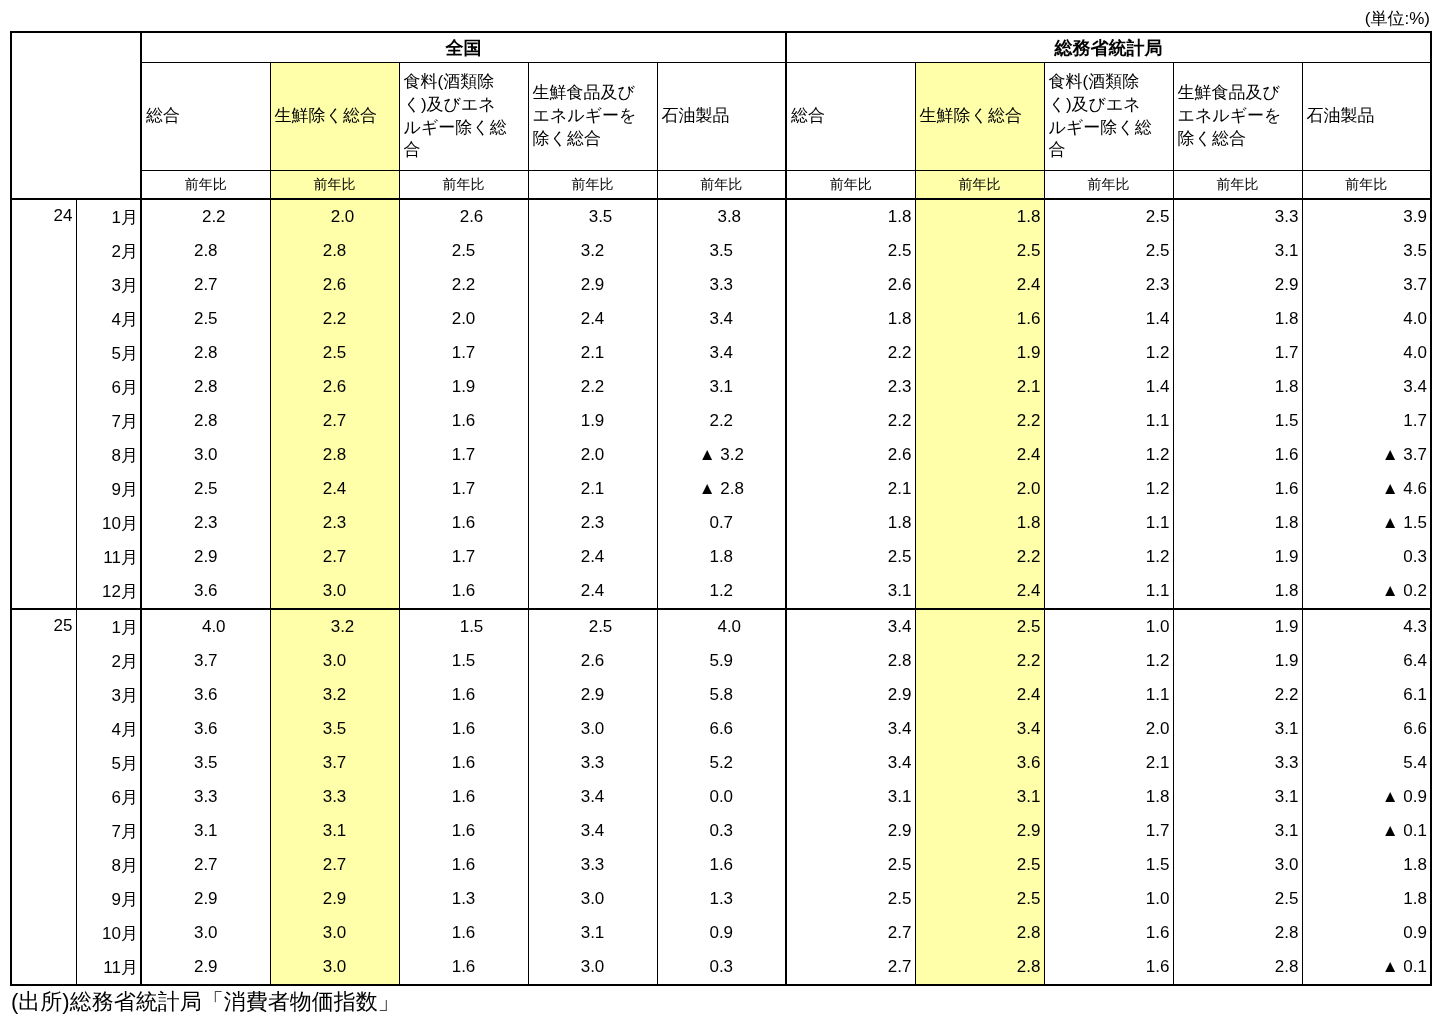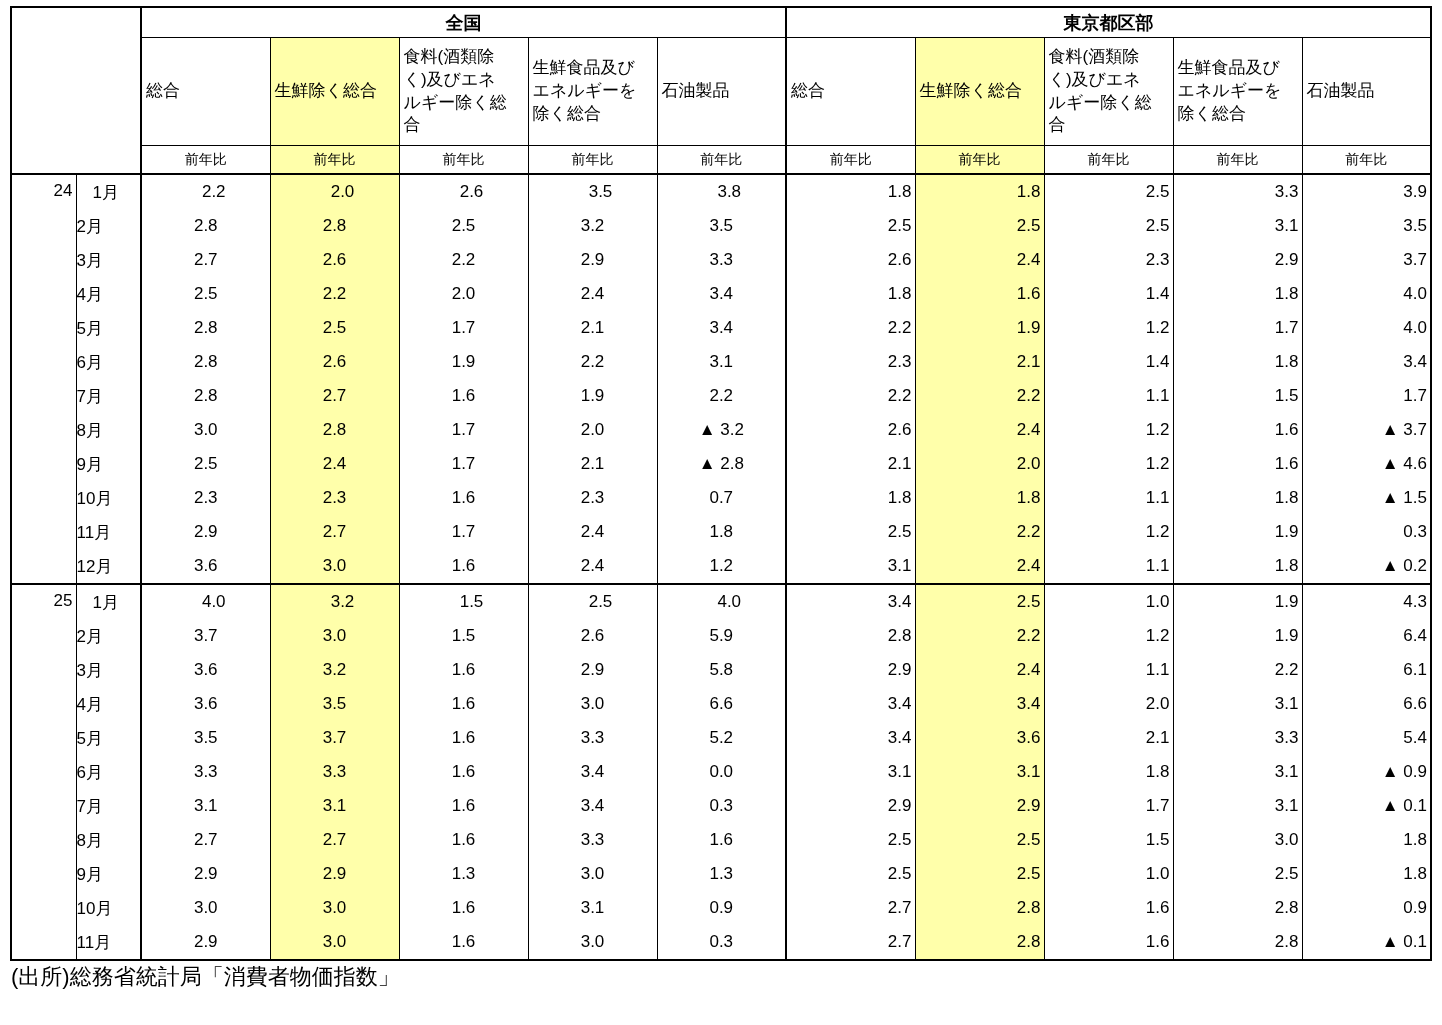--- a/index.html
+++ b/index.html
@@ -26,52 +26,53 @@
     word-break:break-all; line-height:1.35;
   }
   tr.sub th {
     height:27px; font-size:14px; font-weight:normal; text-align:center;
     border-bottom:2px solid #000;
   }
   
   tbody td { height:34px; font-size:17px; border-top:none; border-bottom:none; vertical-align:middle; }
   tbody tr.group-start td { border-top:2px solid #000;padding-left:16px; }
   td.year { text-align:right; vertical-align:top; padding:6px 3px 0 0; }
-  td.month { text-align:left; padding-right:2px; border-right:2px solid #000; }
+  td.month { text-align:right; padding-right:2px; border-right:2px solid #000; }
   td.nat { text-align:center; }
   td.tok { text-align:right; padding-right:3px; }
   .sep-r { border-right:2px solid #000;margin-left:32px; }
   .hl { background:var(--hl, #ffffaa); }
   .source-note { font-size:22px; margin-top:1px; padding-left:1px; }
 </style>
 </head>
 <body>
 
 <div class="page">
+  <div class="unit-note">(単位:%)</div>
 
   <table class="cpi">
     <colgroup>
       <col style="width:65px">
         <col style="width:65px">
       <col style="width:129px">
         <col style="width:129px">
         <col style="width:129px">
         <col style="width:129px">
         <col style="width:129px">
       <col style="width:129px">
         <col style="width:129px">
         <col style="width:129px">
         <col style="width:129px">
         <col style="width:129px">
     </colgroup>
     <thead>
       <tr class="grp-row">
         <th class="blank" colspan="2" rowspan="3"></th>
         <th class="sep-r" colspan="5">全国</th>
-        <th colspan="5">東京都区部</th>
+        <th colspan="5">総務省統計局</th>
       </tr>
       <tr class="names">
         <th>総合</th>
         <th class="hl">生鮮除く総合</th>
         <th>食料(酒類除く)及びエネルギー除く総合</th>
         <th>生鮮食品及びエネルギーを除く総合</th>
         <th class="sep-r">石油製品</th>
         <th>総合</th>
         <th class="hl">生鮮除く総合</th>
         <th>食料(酒類除く)及びエネルギー除く総合</th>

